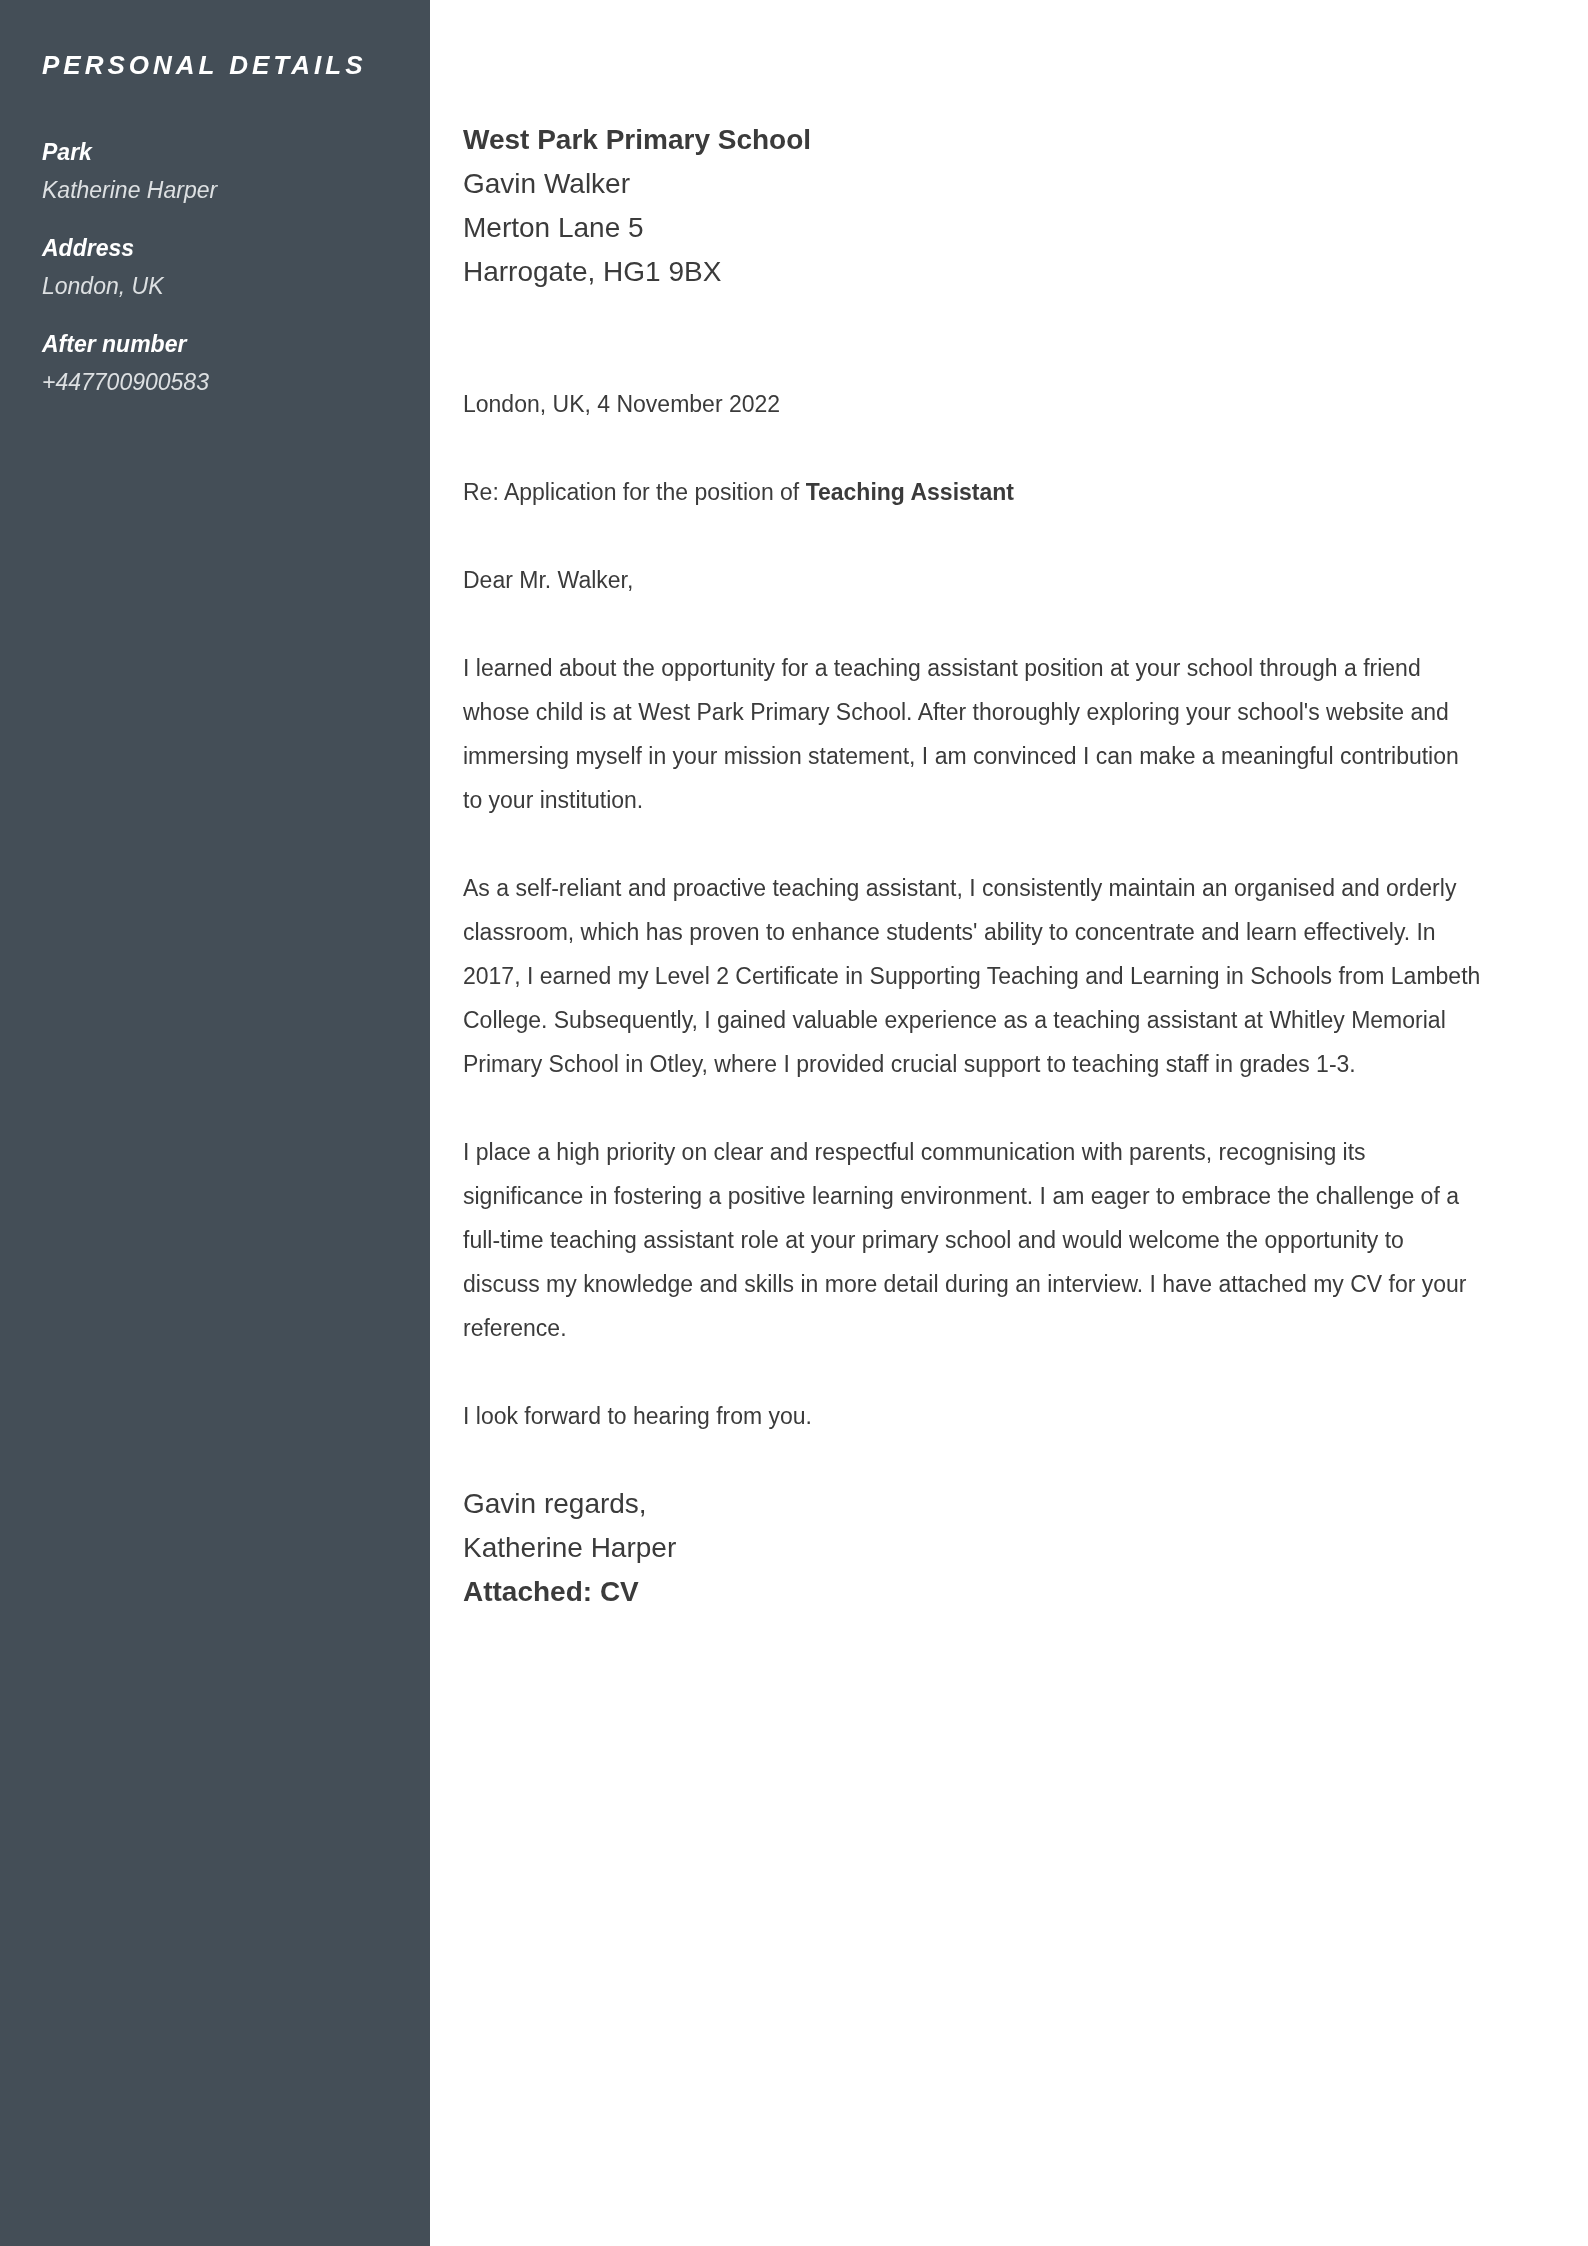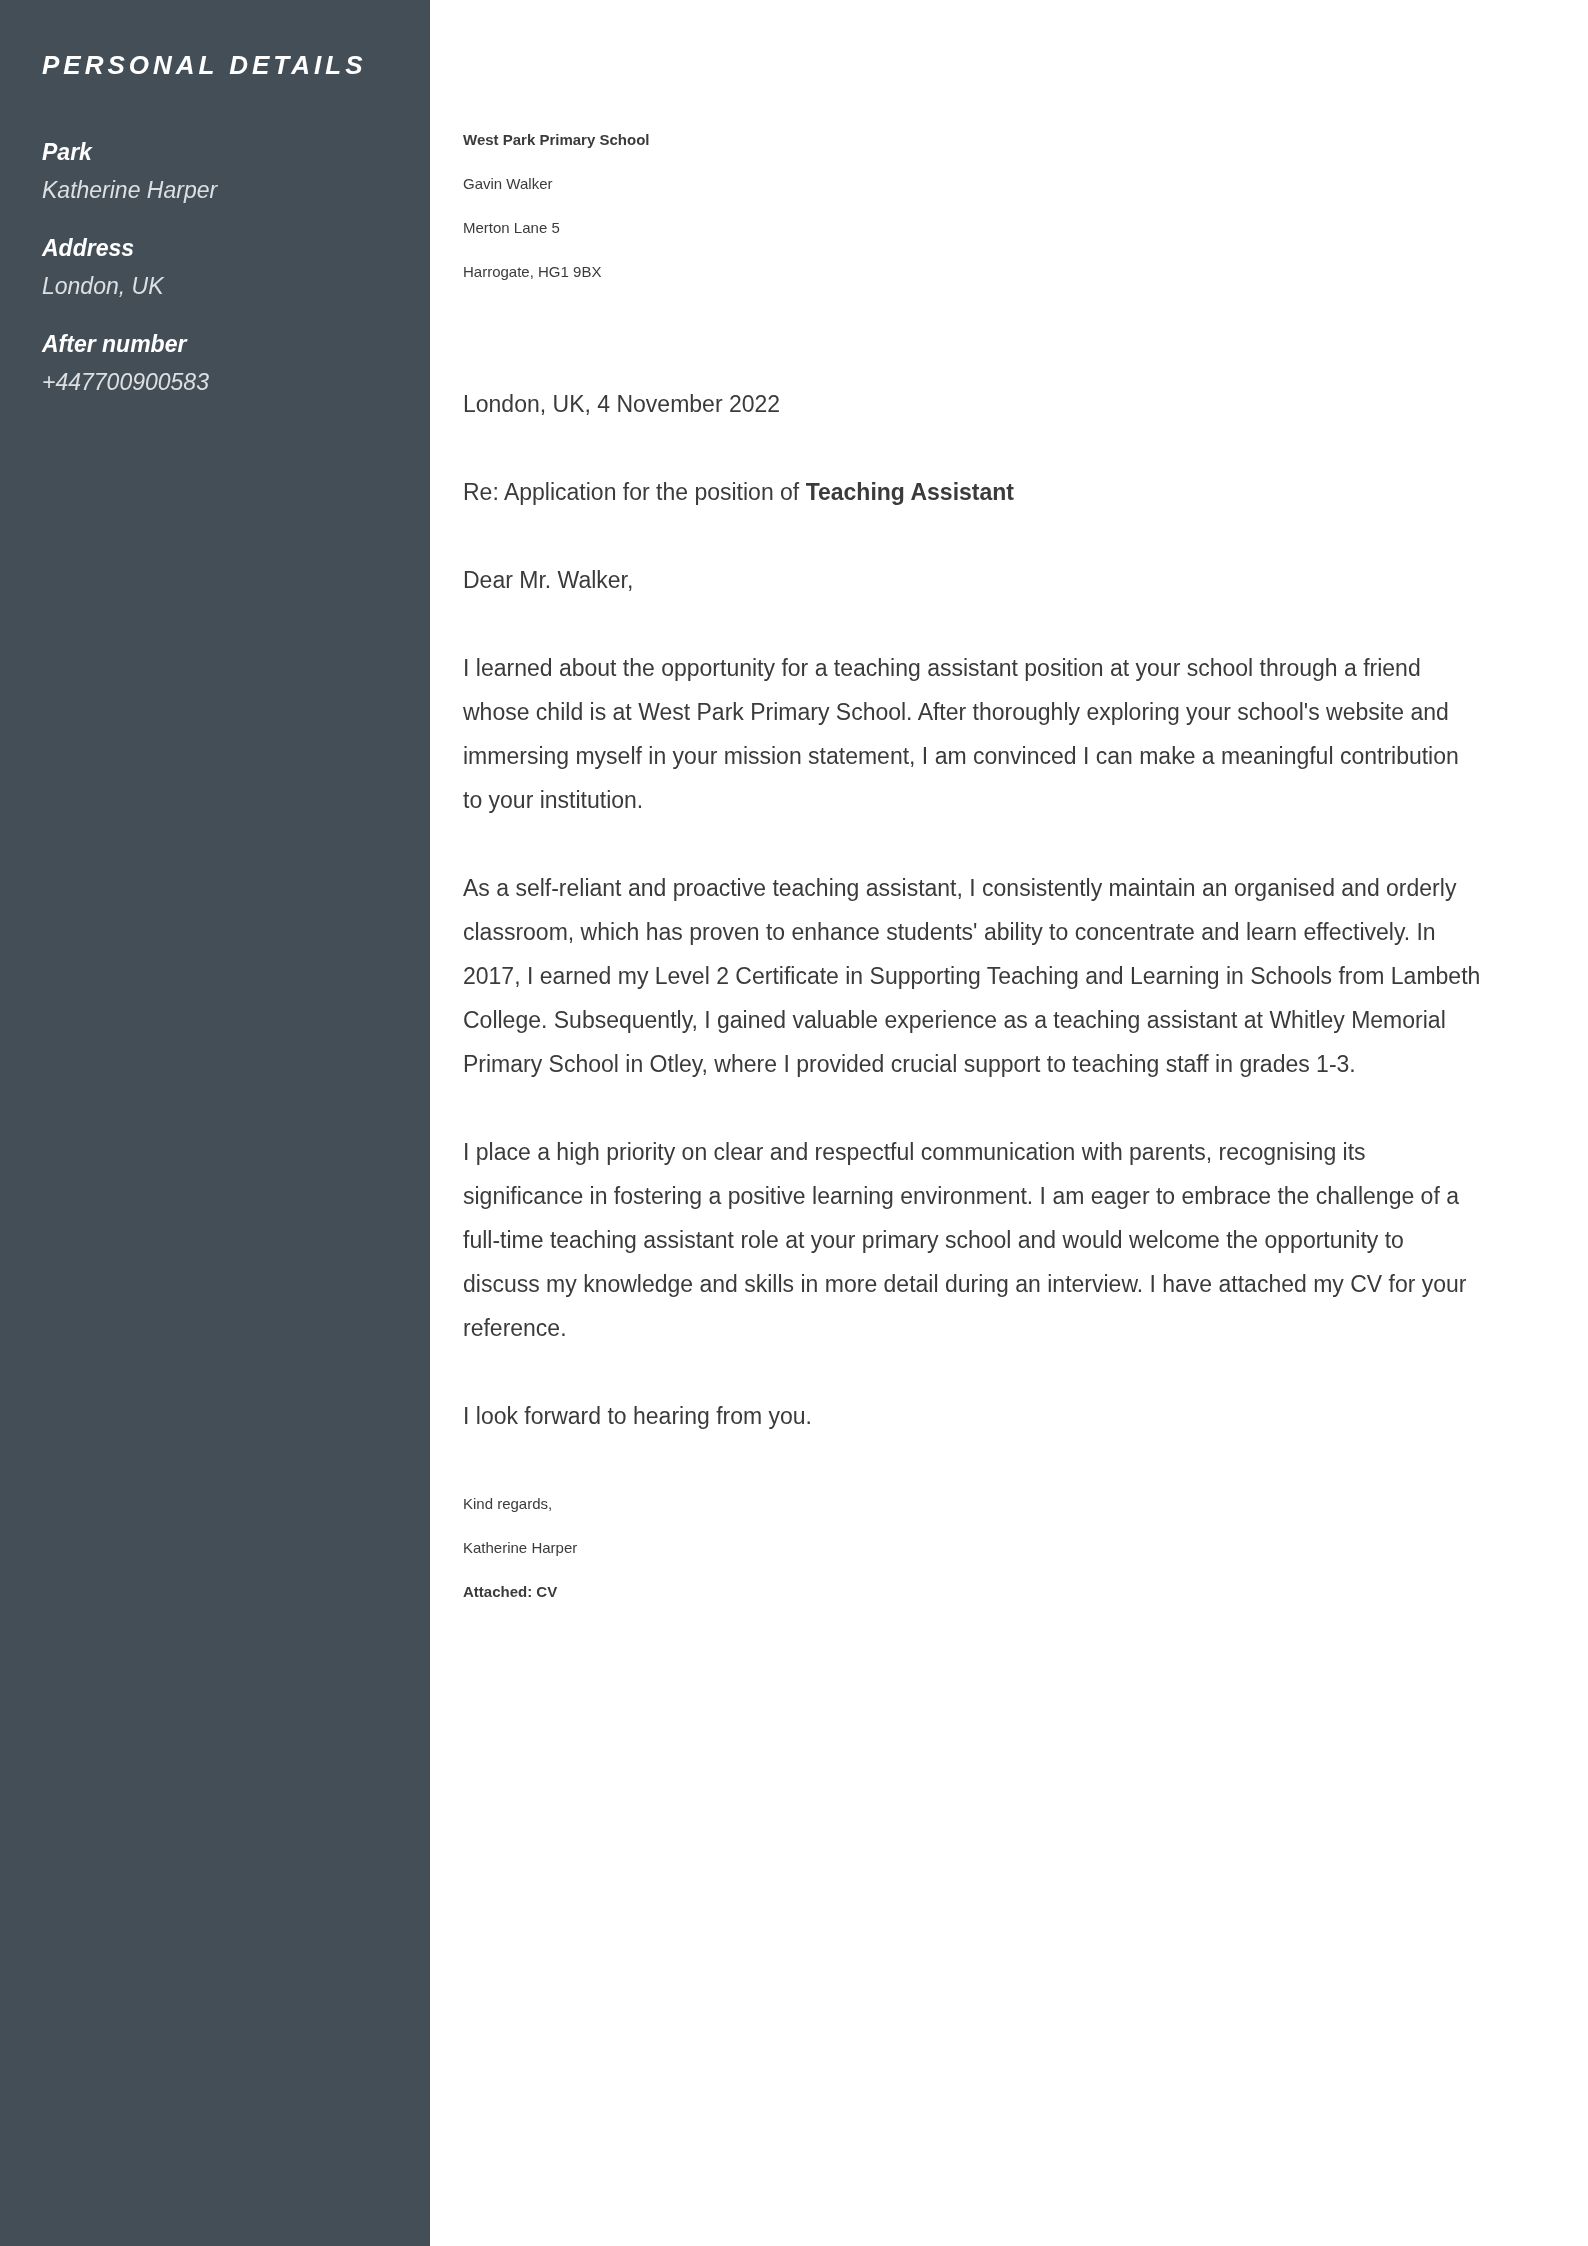--- a/index.html
+++ b/index.html
@@ -53,21 +53,21 @@
   .main {
     flex: 1;
     padding: 118px 100px 0 33px;
     color: #3b3b3b;
   }
   .letter {
     max-width: 1020px;
     font-size: 23px;
     line-height: 44px;
   }
-  .address-line { font-size: 15px; line-height: 44px; }
+  .address-line { font-size: 28px; line-height: 44px; }
   .bold { font-weight: bold; }
   .dateline { margin-top: 88px; }
   .subject { margin-top: 44px; }
   .salutation { margin-top: 44px; }
   .paragraph { margin-top: 44px; }
   .closing-block { margin-top: 44px; }
 </style>
 </head>
 <body>
 
@@ -107,21 +107,21 @@
       <div class="subject"><span>Re: Application for the position of </span><span class="bold">Teaching Assistant</span></div>
 
       <div class="salutation">Dear Mr. Walker,</div>
 
       <p class="paragraph">I learned about the opportunity for a teaching assistant position at your school through a friend whose child is at West Park Primary School. After thoroughly exploring your school's website and immersing myself in your mission statement, I am convinced I can make a meaningful contribution to your institution.</p>
       <p class="paragraph">As a self-reliant and proactive teaching assistant, I consistently maintain an organised and orderly classroom, which has proven to enhance students' ability to concentrate and learn effectively. In 2017, I earned my Level 2 Certificate in Supporting Teaching and Learning in Schools from Lambeth College. Subsequently, I gained valuable experience as a teaching assistant at Whitley Memorial Primary School in Otley, where I provided crucial support to teaching staff in grades 1-3.</p>
       <p class="paragraph">I place a high priority on clear and respectful communication with parents, recognising its significance in fostering a positive learning environment. I am eager to embrace the challenge of a full-time teaching assistant role at your primary school and would welcome the opportunity to discuss my knowledge and skills in more detail during an interview. I have attached my CV for your reference.</p>
       <p class="paragraph">I look forward to hearing from you.</p>
 
       <div class="closing-block">
-        <div class="address-line">Kind regards,</div>
+        <div class="address-line">Gavin regards,</div>
         <div class="address-line">Katherine Harper</div>
         <div class="address-line bold">Attached: CV</div>
       </div>
 
     </div>
   </main>
 
 </div>
 
 </body></html>

